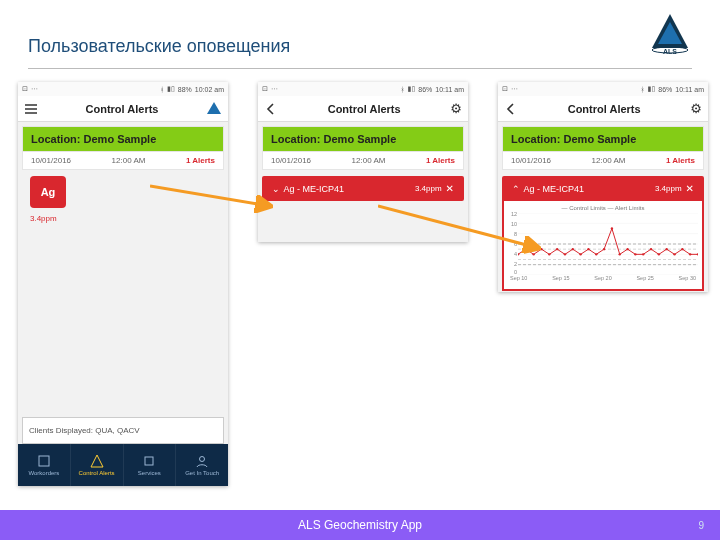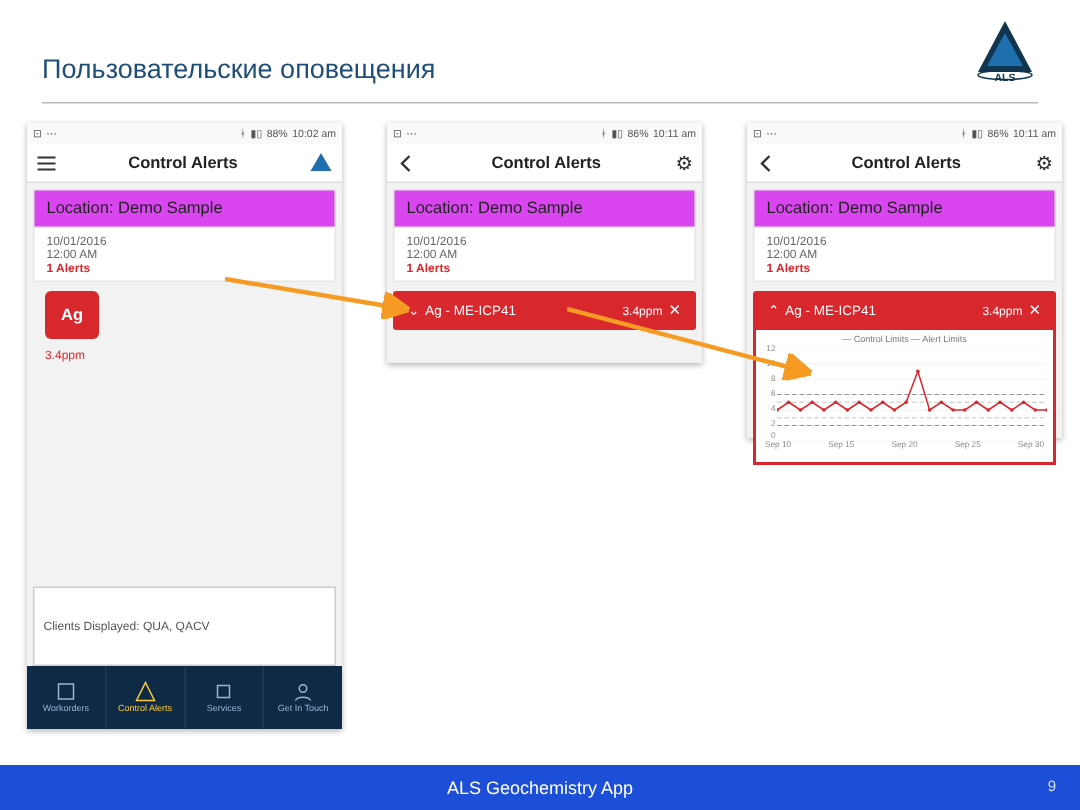--- a/index.html
+++ b/index.html
@@ -34,21 +34,21 @@
     right: 28px;
     height: 1px;
     background: #bbb;
   }
   .footer {
     position: absolute;
     bottom: 0;
     left: 0;
     right: 0;
     height: 30px;
-    background: #1d4ed8;
+    background: #8b5cf6;
     color: #fff;
     font-size: 12px;
   }
   .footer-title {
     position: absolute;
     left: 50%;
     top: 50%;
     transform: translate(-50%, -50%);
   }
   .footer-page {
@@ -96,39 +96,38 @@
     border-bottom: 1px solid #ddd;
   }
   .appbar-title { font-weight: bold; font-size: 11px; }
   .hamburger, .back-arrow { width: 14px; height: 14px; display: inline-block; color: #333; }
   .gear { font-size: 13px; color: #333; }
   .minilogo {
     width: 16px; height: 16px;
   }
 
   .loc-header {
-    background: #d946ef;
+    background: #84cc16;
     padding: 6px 8px;
     font-size: 11px;
-    font-weight: 400;
+    font-weight: 700;
     margin: 4px 4px 0 4px;
     border: 1px solid #e5e5e5;
   }
   .meta-row {
     background: #fff;
     margin: 0 4px;
     border-left: 1px solid #e5e5e5;
     border-right: 1px solid #e5e5e5;
     border-bottom: 1px solid #e5e5e5;
     display: flex;
     justify-content: space-between;
     padding: 4px 8px;
     font-size: 8px;
     color: #666;
-    flex-direction: column;
   }
   .meta-row .alerts { color: #d9272e; font-weight: 700; }
 
   .chip {
     margin: 6px 4px;
     width: 36px;
     height: 32px;
     background: #d9272e;
     color: #fff;
     border-radius: 4px;
@@ -194,21 +193,21 @@
     height: 62px;
     font-size: 5.5px;
     color: #888;
   }
   .yticks span { position: absolute; right: 1px; }
 
   .clients-bar {
     background: #fff;
     border: 1px solid #ccc;
     margin: 0 4px;
-    padding: 21px 6px;
+    padding: 8px 6px;
     font-size: 8px;
     color: #555;
   }
 
   .tabbar {
     display: flex;
     background: #0e2a47;
     color: #9bb6d4;
     height: 42px;
   }

